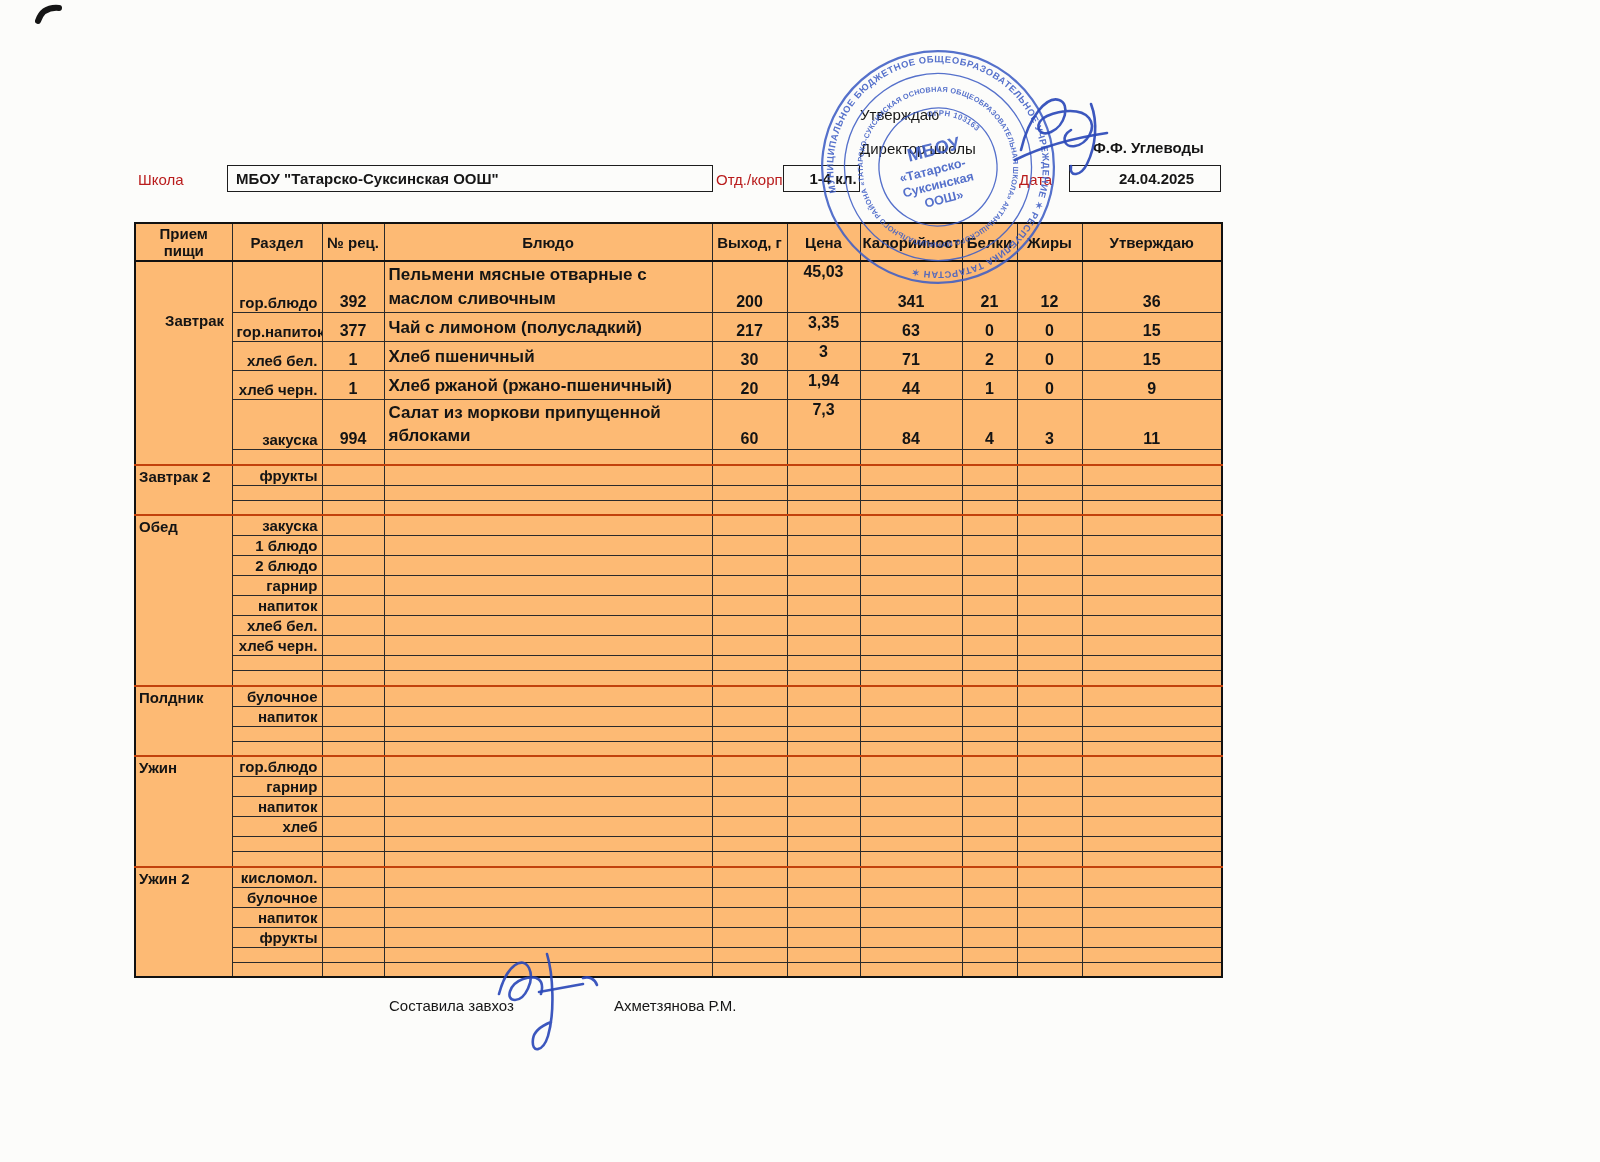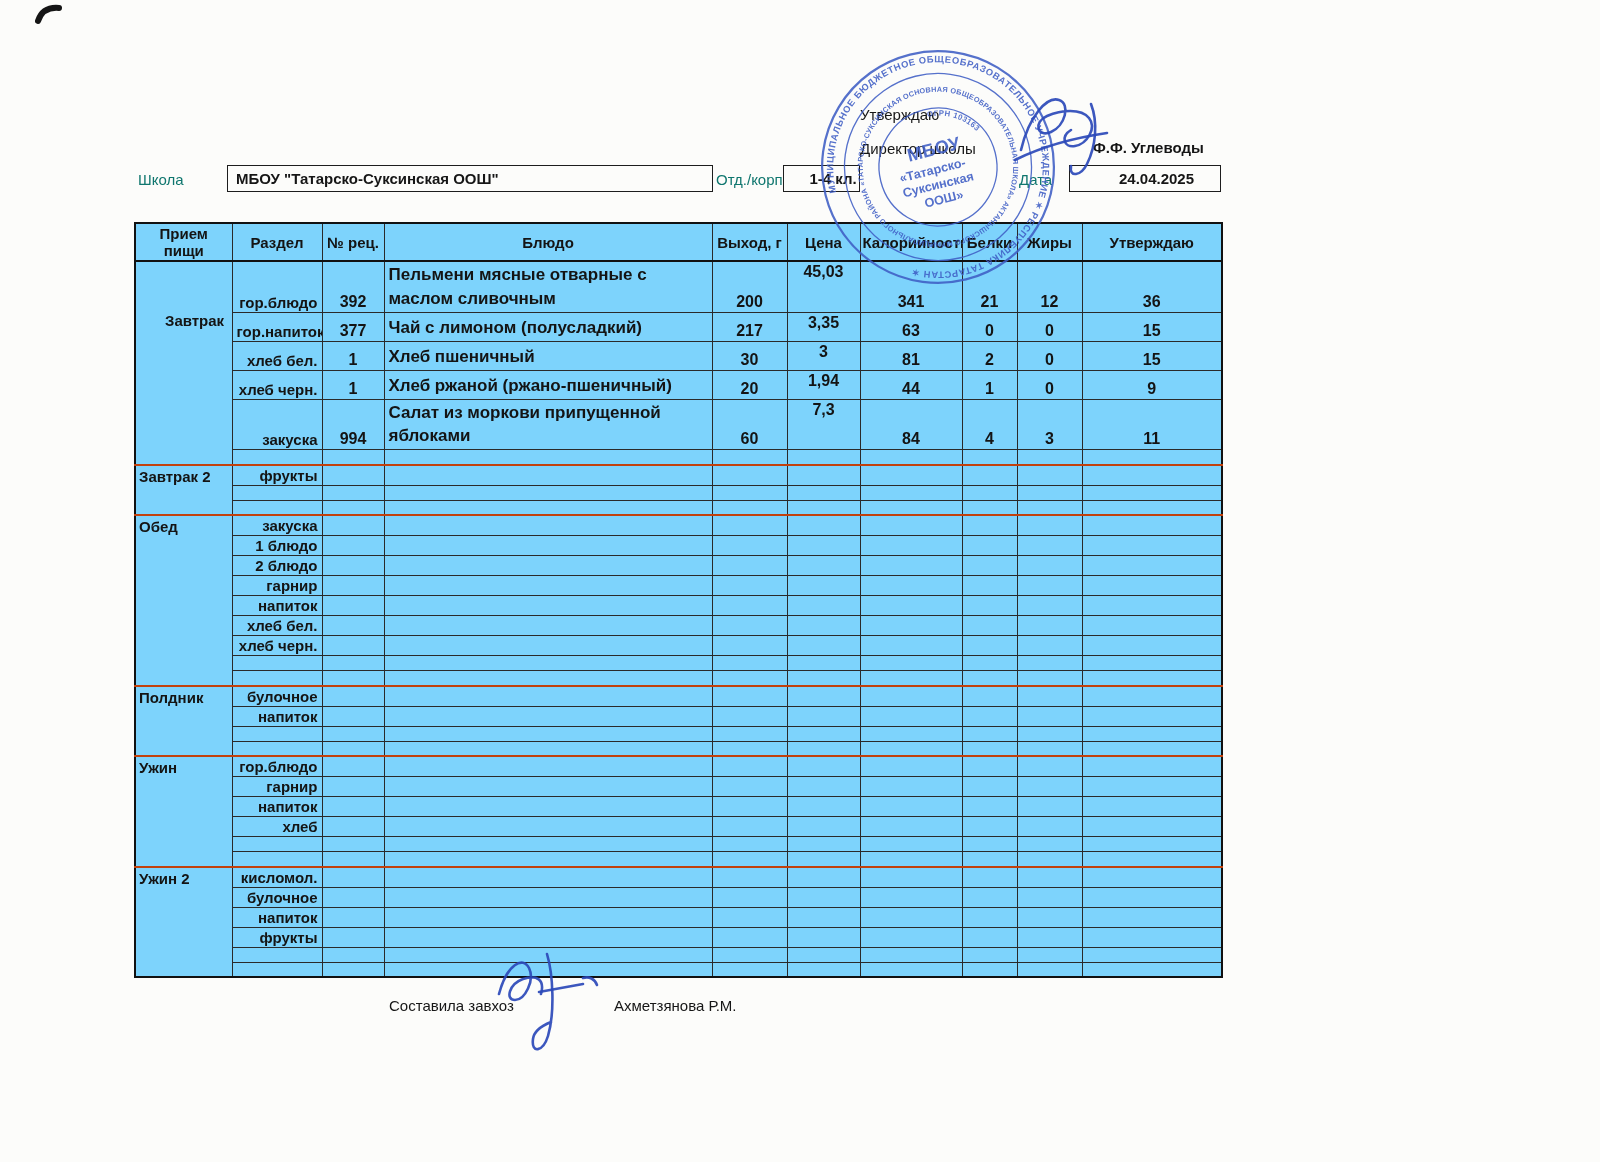--- a/index.html
+++ b/index.html
@@ -7,34 +7,34 @@
   body {
     background:#fcfcfa;
     font-family:"Liberation Sans", sans-serif;
     color:#161616;
     position:relative;
     overflow:hidden;
   }
   .page { position:relative; width:1600px; height:1162px;margin-left:31px; }
 
   
-  .flabel { position:absolute; font-size:15px; color:#0f766e; white-space:nowrap; }
+  .flabel { position:absolute; font-size:15px; color:#b91c1c; white-space:nowrap; }
   .fbox {
     position:absolute; border:1.6px solid #1d1d1d; height:27px;
     display:flex; align-items:center; font-weight:bold; font-size:15px;
     background:transparent; white-space:nowrap;padding-left:23px;
   }
   .approve-line { position:absolute; font-size:15px; white-space:nowrap; }
   .director-name { position:absolute; font-size:15px; font-weight:bold; white-space:nowrap; }
 
   
   .table-wrap { position:absolute; left:103px; top:222px; z-index:1; }
   table.menu {
     border-collapse:collapse; table-layout:fixed; width:1087px;
-    background:#7dd3fc;
+    background:#fdba74;
   }
   .menu th, .menu td {
     border:1px solid #2a2a2a;
     overflow:hidden;
     color:#141414;
   }
   .menu th {
     font-size:15px; font-weight:bold; height:25px; text-align:center;
     vertical-align:middle; border-bottom:2px solid #111; padding:1px 2px;
   }
@@ -148,21 +148,21 @@
             <td class="c-protein">0</td>
             <td class="c-fat">0</td>
             <td class="c-carbs">15</td>
           </tr>
           <tr class="r-std">
             <td class="c-razdel">хлеб бел.</td>
             <td class="c-rec">1</td>
             <td class="c-dish">Хлеб пшеничный</td>
             <td class="c-out">30</td>
             <td class="c-price">3</td>
-            <td class="c-cal">81</td>
+            <td class="c-cal">71</td>
             <td class="c-protein">2</td>
             <td class="c-fat">0</td>
             <td class="c-carbs">15</td>
           </tr>
           <tr class="r-std">
             <td class="c-razdel">хлеб черн.</td>
             <td class="c-rec">1</td>
             <td class="c-dish">Хлеб ржаной (ржано-пшеничный)</td>
             <td class="c-out">20</td>
             <td class="c-price">1,94</td>

